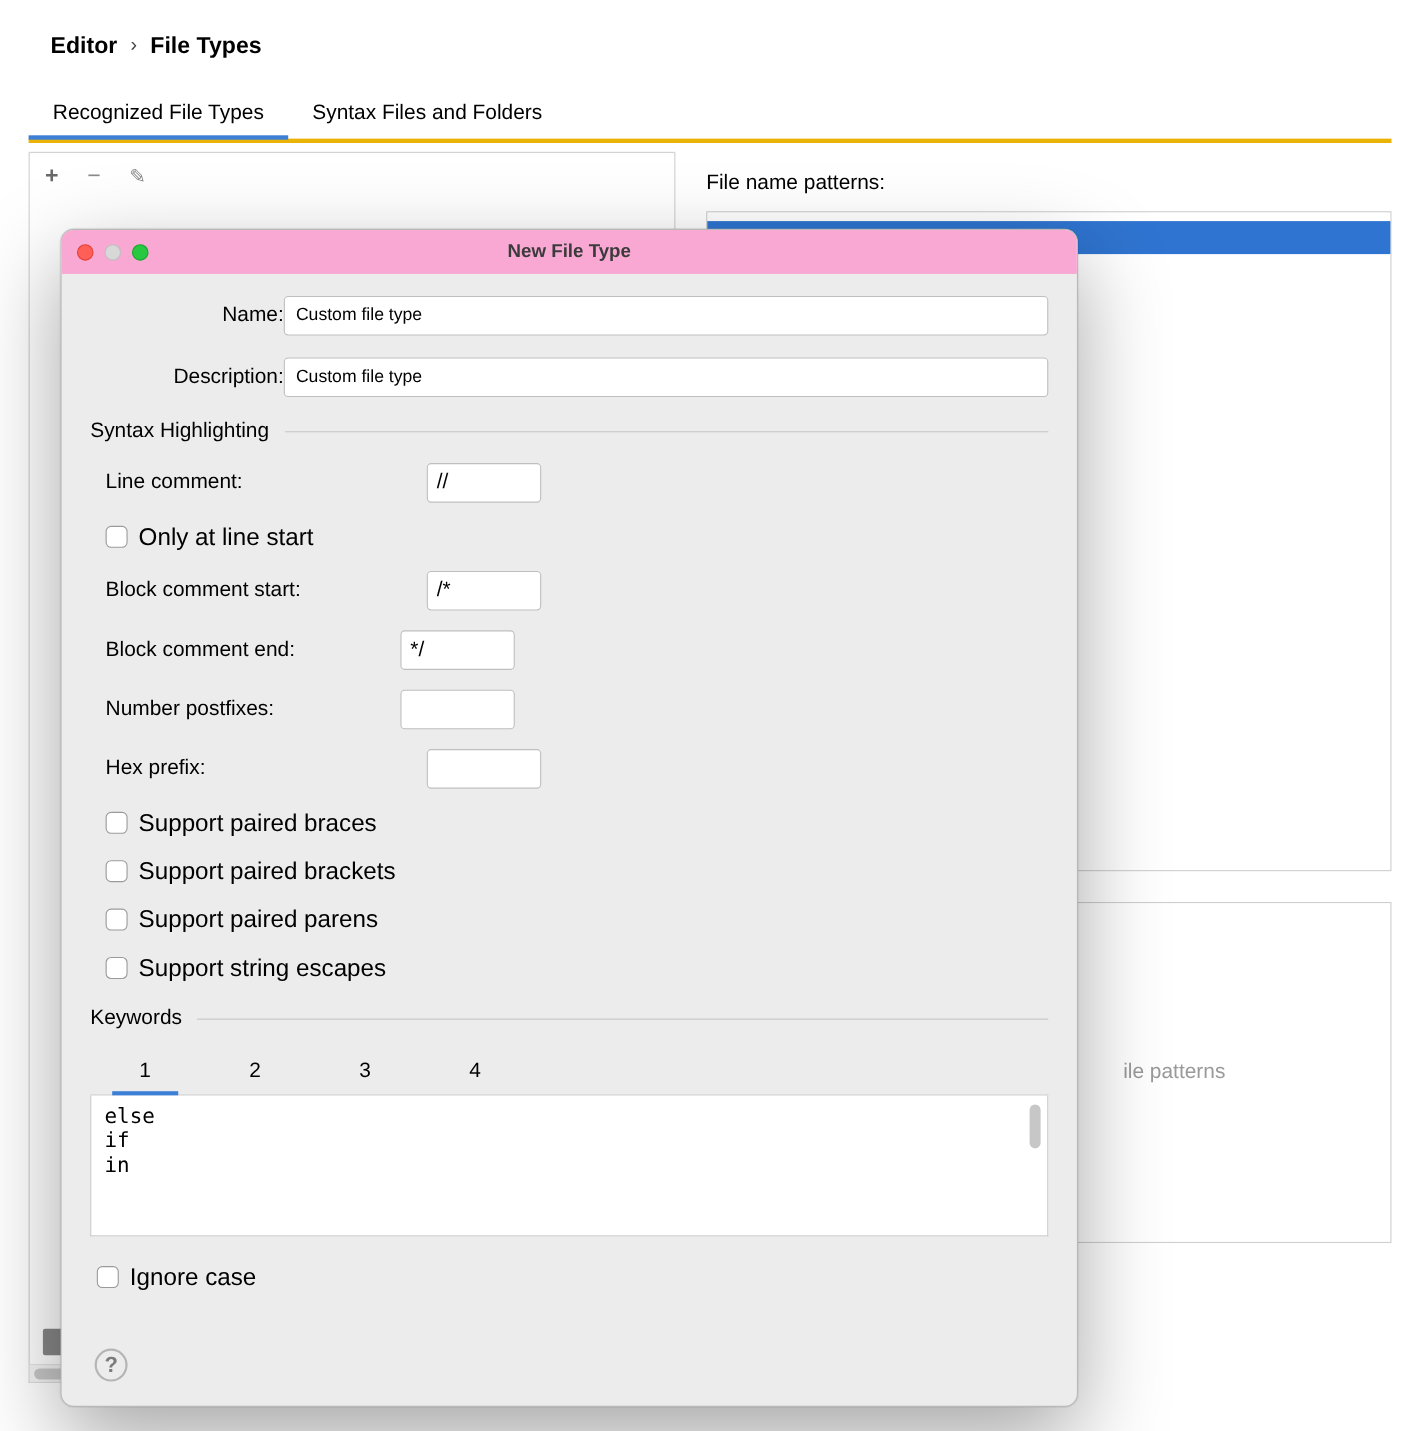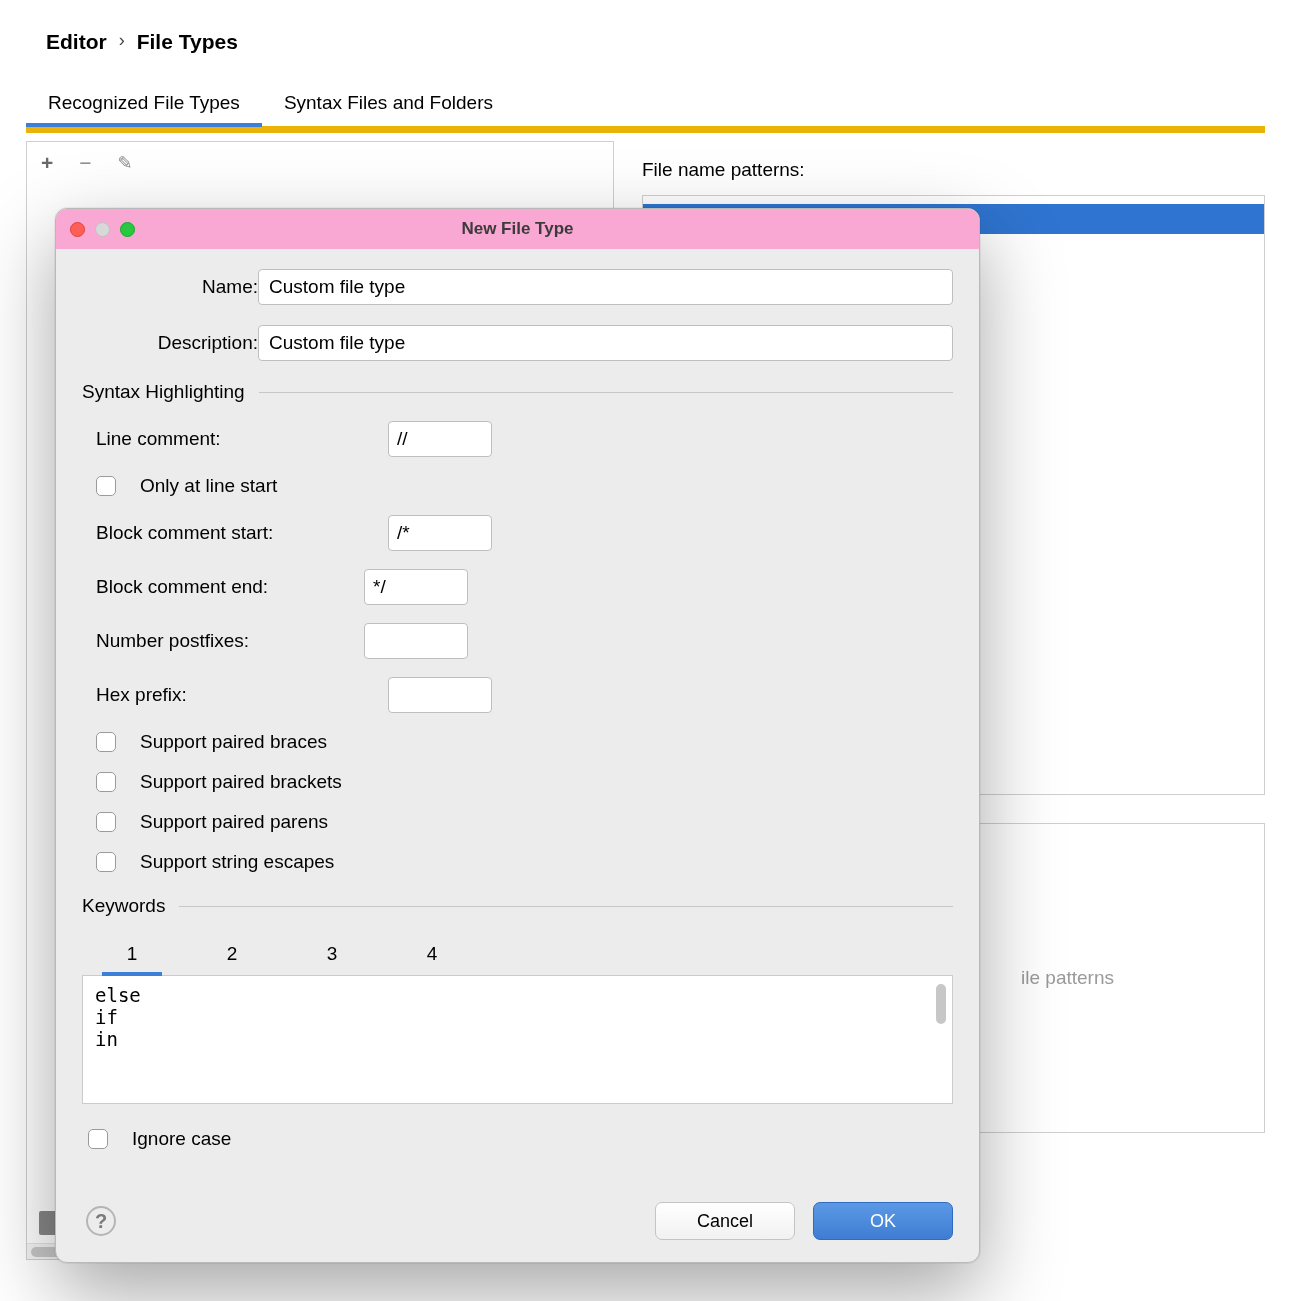--- a/index.html
+++ b/index.html
@@ -25,21 +25,21 @@
     gap: 12px;
   }
   .breadcrumb .chevron {
     font-weight: 400;
     color: #444;
     font-size: 18px;
   }
   .tabs {
     display: flex;
     gap: 0;
-    border-bottom: 7px solid #eab308;
+    border-bottom: 4px solid #eab308;
     margin: 0 0 0 0;
     align-items: flex-end;
   }
   .tab {
     padding: 10px 22px 12px 22px;
     font-size: 19px;
     color: #000;
     cursor: pointer;
     position: relative;
   }
@@ -180,21 +180,21 @@
   .form-row label {
     width: 176px;
     font-size: 19px;
     text-align: right;
   }
   .text-input {
     height: 36px;
     border: 1px solid #bfbfbf;
     border-radius: 4px;
     padding: 0 10px;
-    font-size: 19px;
+    font-size: 16px;
     background: #fff;
     flex: 1;
   }
   .section-head {
     display: flex;
     align-items: center;
     gap: 14px;
     margin: 16px 0 18px 0;
     font-size: 19px;
     color: #000;
@@ -223,22 +223,22 @@
     border: 1px solid #bfbfbf;
     border-radius: 4px;
     padding: 0 8px;
     font-size: 19px;
     background: #fff;
   }
   .cell.label-input label { width: 280px; }
   .checkbox-row {
     display: flex;
     align-items: center;
-    gap: 24px;
-    font-size: 19px;
+    gap: 10px;
+    font-size: 22px;
   }
   .cb {
     width: 20px; height: 20px;
     border: 1.5px solid #9a9a9a;
     border-radius: 5px;
     background: #fff;
     flex-shrink: 0;
   }
   .kw-tabs {
     display: flex;
@@ -448,19 +448,15 @@
 if
 in<div class="kw-scroll"></div></div>
 
     <div class="checkbox-row" style="margin-top:24px;margin-left:6px">
       <span class="cb"></span>
       <span>Ignore case</span>
     </div>
 
     <div class="dialog-footer">
       <div class="help-ic">?</div>
-      <div class="btns">
-        <button class="btn">Cancel</button>
-        <button class="btn primary">OK</button>
-      </div>
     </div>
   </div>
 </div>
 
 </body></html>

